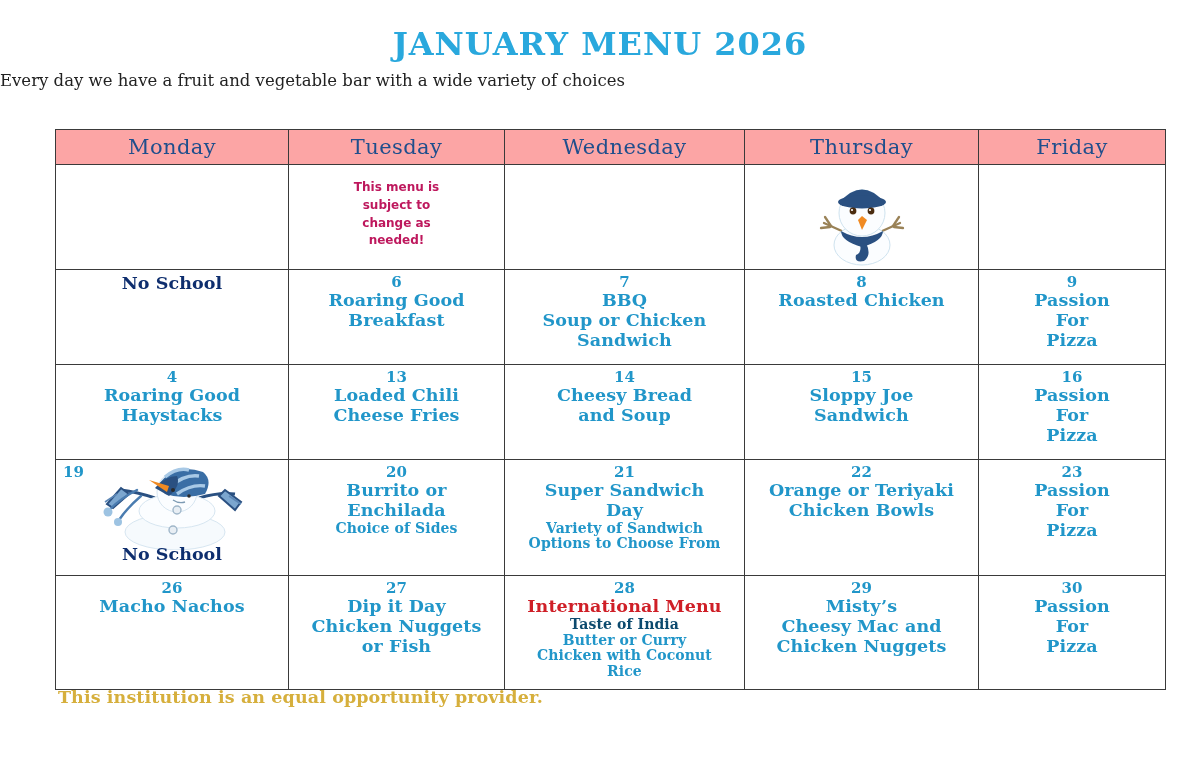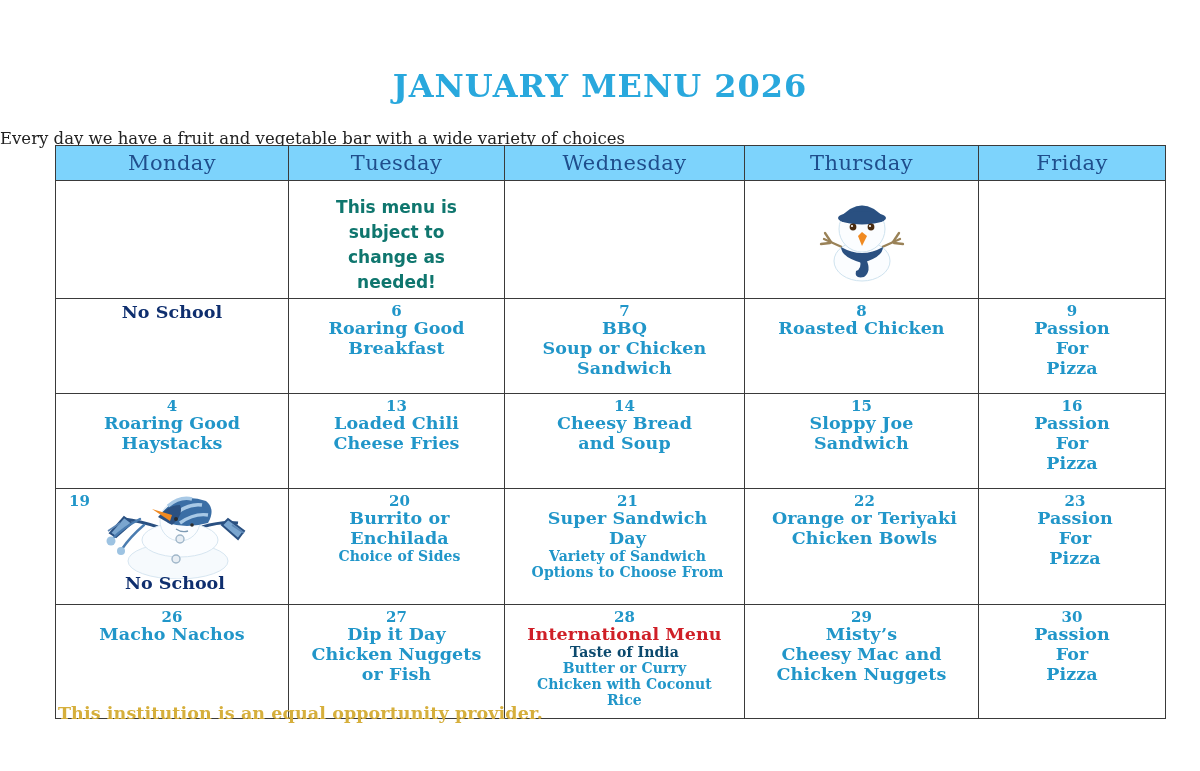--- a/index.html
+++ b/index.html
@@ -21,22 +21,22 @@
   }
 
   
   .title {
     text-align: center;
     color: #29a8dd;
     font-family: "DejaVu Serif", serif;
     font-size: 32px;
     font-weight: bold;
     letter-spacing: 1px;
-    margin: 16px;
-    padding-top: 54px;
+    margin: 0;
+    padding-top: 28px;
     line-height: 1;
     font-variant: small-caps;
   }
   .subtitle {
     text-align: left;
     color: #222222;
     font-family: "DejaVu Serif", serif;
     font-size: 16.5px;
     font-weight: normal;
     margin: 0;
@@ -56,21 +56,21 @@
     width: 1110px;
     table-layout: fixed;
   }
   table.calendar td, table.calendar th {
     border: 1px solid #3a3a3a;
     padding: 0;
     vertical-align: top;
     background: #ffffff;
   }
   table.calendar thead th {
-    background: #7dd3fc;
+    background: #fca5a5;
     height: 34px;
     text-align: center;
     vertical-align: middle;
     font-family: "DejaVu Serif", serif;
     font-size: 21px;
     font-weight: normal;
     color: #1f4e8c;
     letter-spacing: 0.4px;
   }
   
@@ -83,21 +83,21 @@
   .cell {
     position: relative;
     box-sizing: border-box;
     padding: 4px 3px 2px 3px;
     text-align: center;
     min-height: 92px;
   }
   .r-note  .cell { min-height: 101px; }
   .r-w1    .cell { min-height: 94px; }
   .r-w2    .cell { min-height: 94px; }
-  .r-w3    .cell { min-height: 115px; margin-left: 6px; }
+  .r-w3    .cell { min-height: 115px; }
   .r-w4    .cell { min-height: 113px; }
 
   .daynum {
     font-family: "DejaVu Serif", serif;
     font-weight: bold;
     font-size: 15px;
     color: #2196c9;
     line-height: 1.12;
   }
   .daynum.corner {
@@ -125,22 +125,22 @@
   .item.red {
     color: #cf1f27;
   }
   .item.black-italic {
     color: #0c4a6e;
     font-size: 14px;
   }
   .note {
     font-family: "DejaVu Sans", sans-serif;
     font-weight: bold;
-    font-size: 17px;
-    color: #0f766e;
+    font-size: 12px;
+    color: #be185d;
     line-height: 1.48;
     padding-top: 10px;
   }
 
   
   .snowman-standing {
     display: block;
     margin: 0 auto;
     padding-top: 2px;
   }

